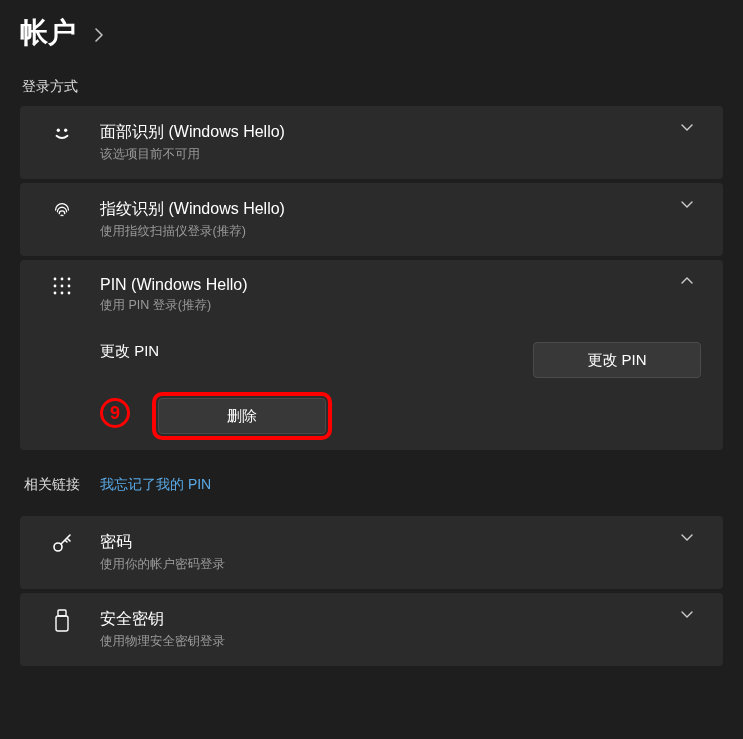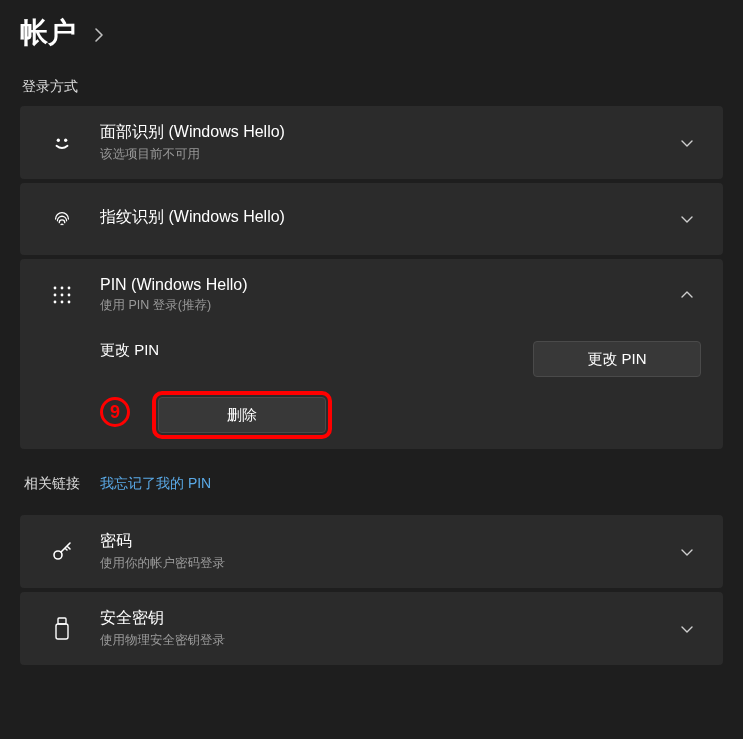--- a/index.html
+++ b/index.html
@@ -38,21 +38,21 @@
     margin: 4px 0 10px 2px;
   }
   .card {
     background: #2b2b2b;
     border-radius: 4px;
     margin-bottom: 4px;
     padding: 0;
   }
   .row {
     display: flex;
-    align-items: center;
+    align-items: flex-start;
     padding: 16px 22px;
     min-height: 72px;
     cursor: pointer;
   }
   .row .icon-slot {
     width: 40px;
     display: flex;
     justify-content: center;
     align-items: center;
   }
@@ -178,20 +178,21 @@
       <div class="icon-slot">
         <svg width="22" height="22" viewBox="0 0 24 24">
           <path d="M5 12 A7 7 0 0 1 19 12" stroke="#ffffff" stroke-width="1.4" fill="none" stroke-linecap="round"></path>
           <path d="M7 14 A5 5 0 0 1 17 14" stroke="#ffffff" stroke-width="1.4" fill="none" stroke-linecap="round"></path>
           <path d="M9 16 A3 3 0 0 1 15 16" stroke="#ffffff" stroke-width="1.4" fill="none" stroke-linecap="round"></path>
           <path d="M11 18 A1.5 1.5 0 0 1 13 18" stroke="#ffffff" stroke-width="1.4" fill="none" stroke-linecap="round"></path>
         </svg>
       </div>
       <div class="texts">
         <div class="title">指纹识别 (Windows Hello)</div>
+        <div class="subtitle">使用指纹扫描仪登录(推荐)</div>
       </div>
       <div class="chevron">
         <svg width="14" height="10" viewBox="0 0 14 10">
             <path d="M2 3 L7 8 L12 3" stroke="#cfcfcf" stroke-width="1.4" fill="none" stroke-linecap="round" stroke-linejoin="round"></path>
           </svg>
       </div>
     </div>
   </div>
 
   <div class="card">

